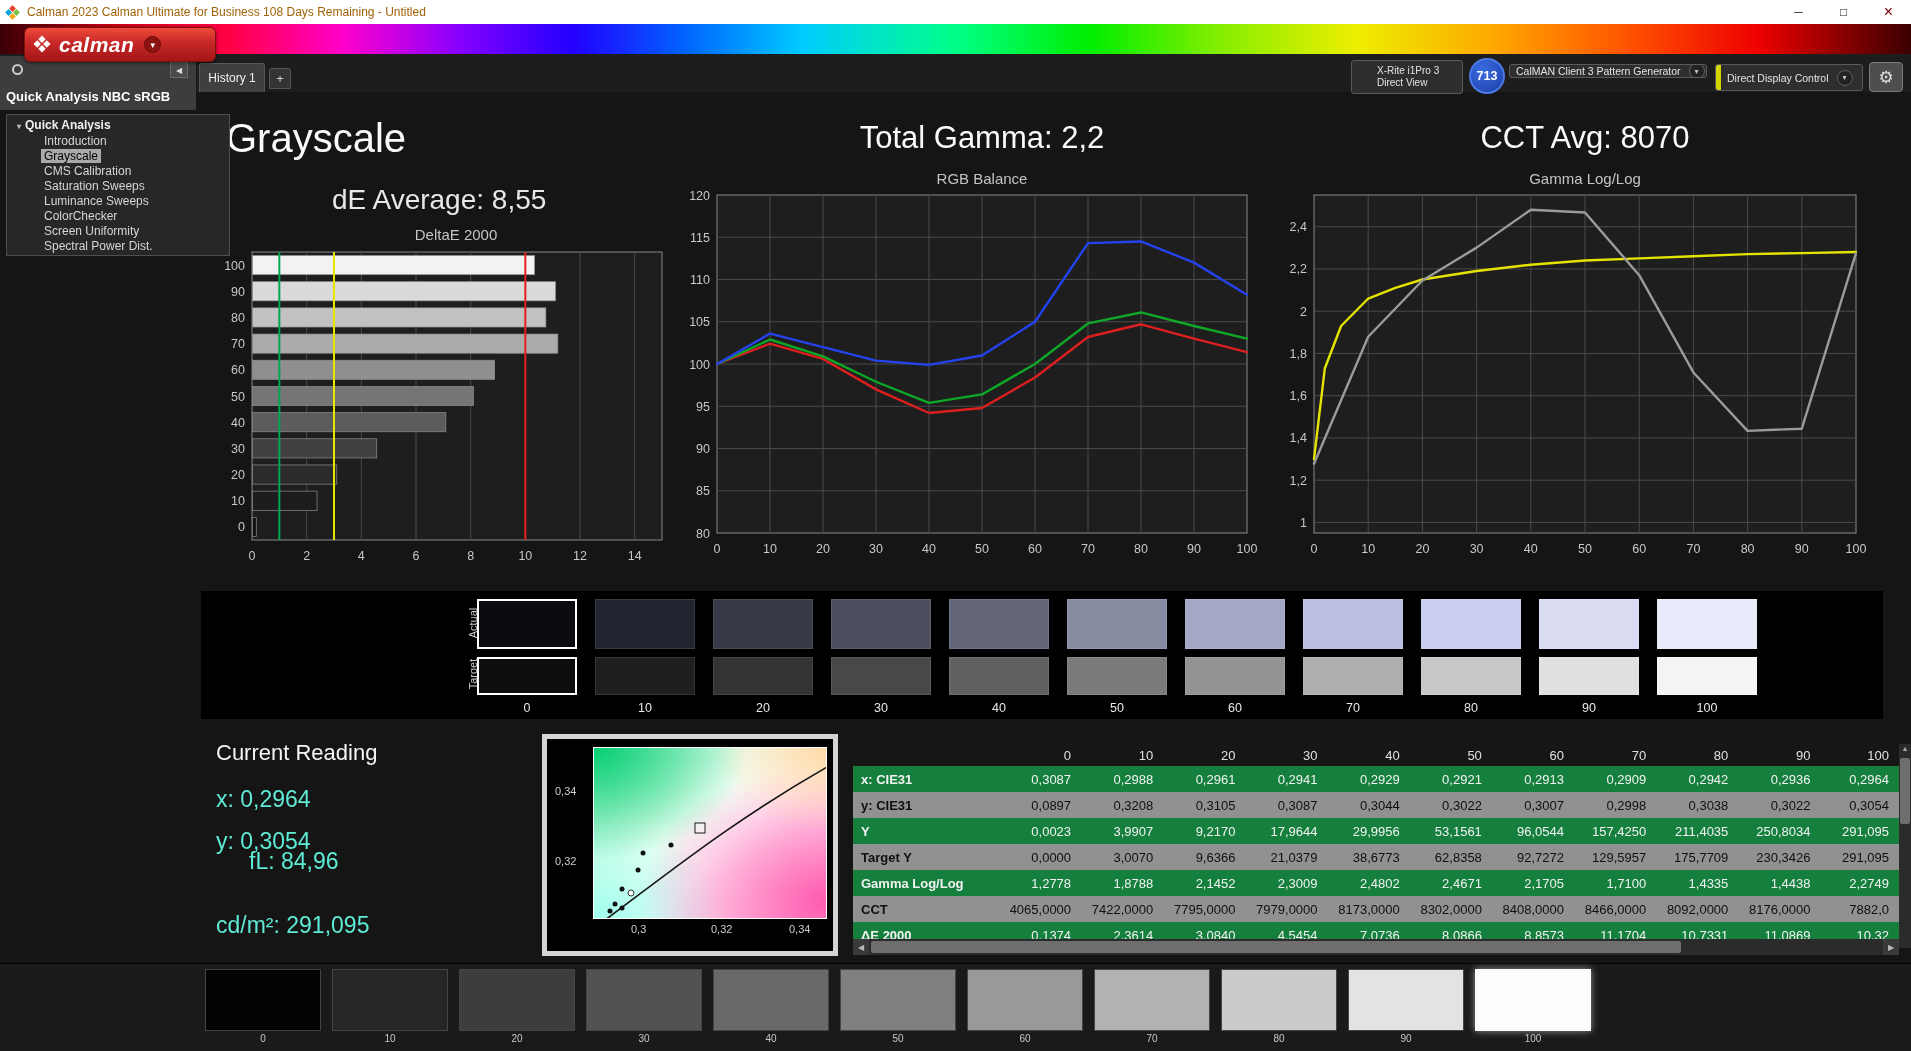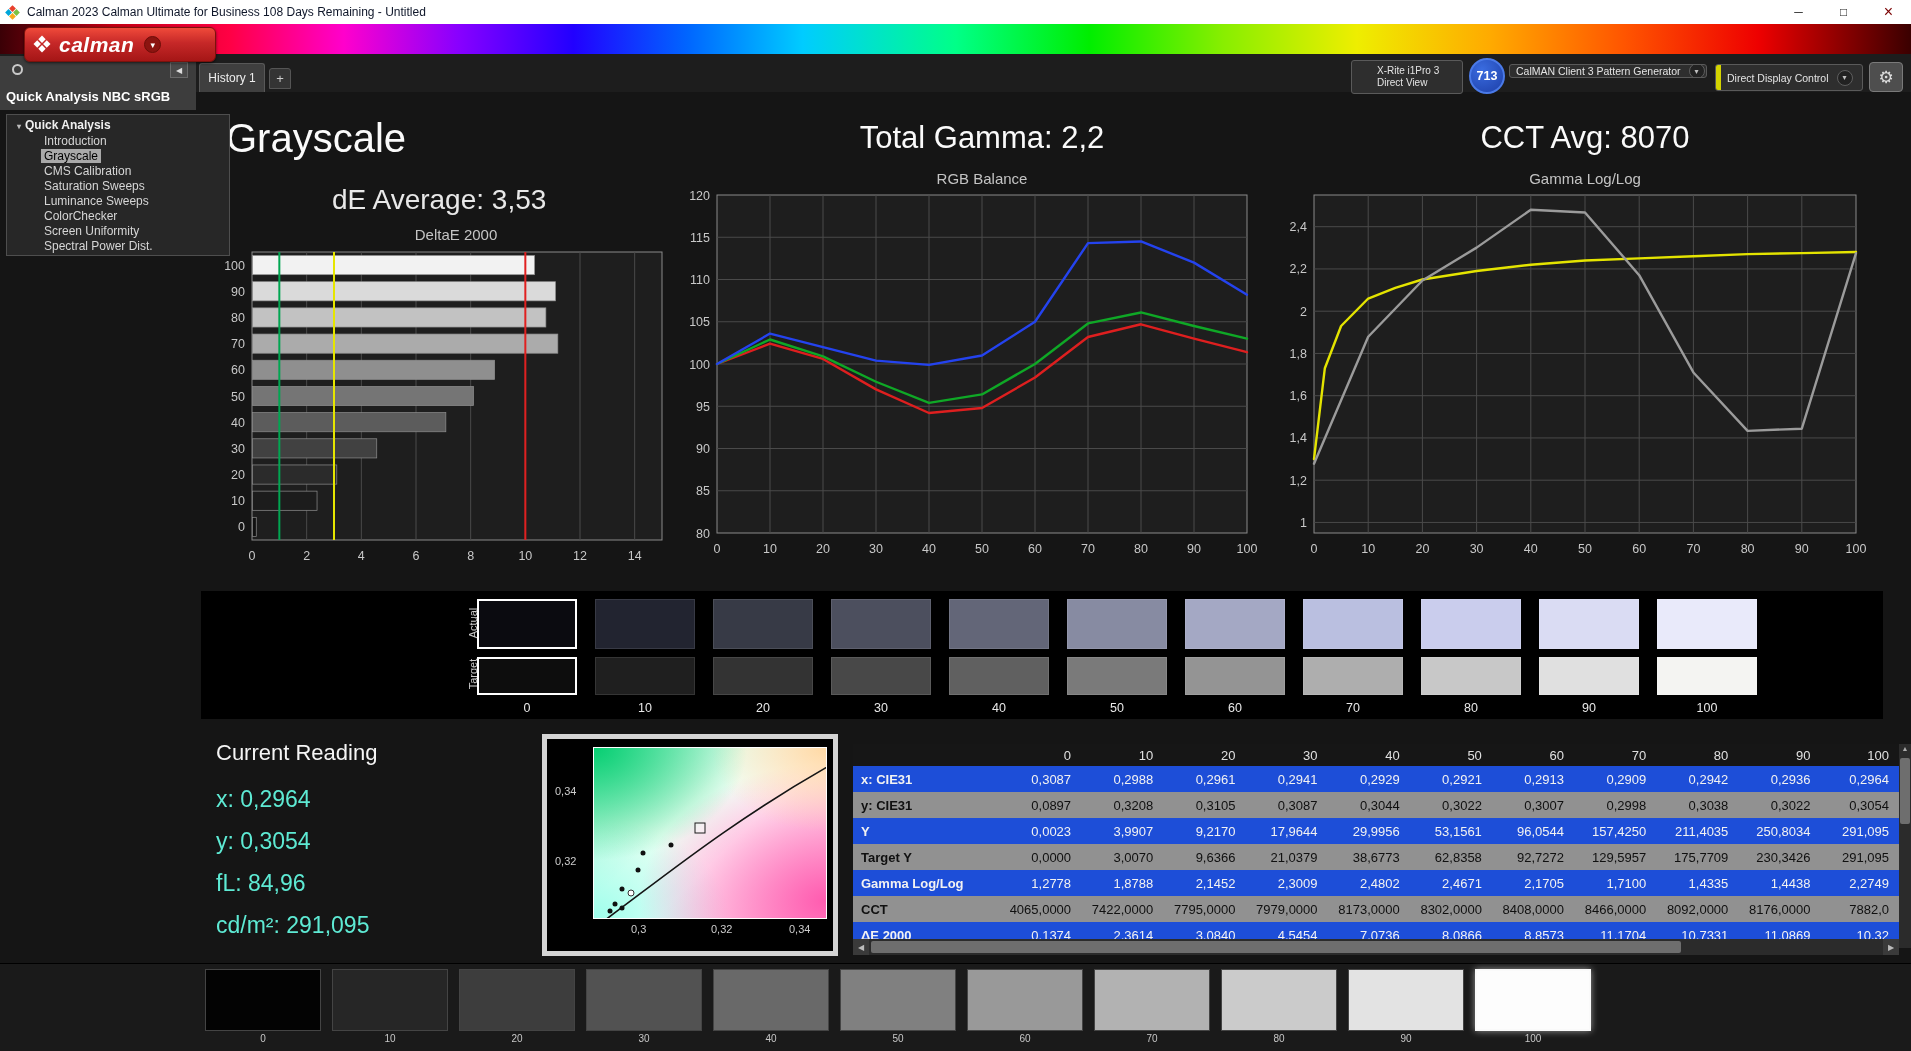--- a/index.html
+++ b/index.html
@@ -7,21 +7,21 @@
               font-family:"Liberation Sans", sans-serif; }
   #app { position:relative; width:1911px; height:1051px; background:#151515; overflow:hidden; }
 
   
   .titlebar { position:absolute; left:0; top:0; width:1911px; height:24px; background:#ffffff;
               display:flex; align-items:center; padding:0 0 0 6px; z-index:20; }
   .app-icon { width:13px; height:13px; transform:rotate(45deg) scale(.8); display:grid;
               grid-template-columns:6px 6px; grid-template-rows:6px 6px; gap:1px; margin-right:8px; }
   .app-icon i:nth-child(1){background:#e8412c}.app-icon i:nth-child(2){background:#7ac143}
   .app-icon i:nth-child(3){background:#00a5d9}.app-icon i:nth-child(4){background:#f5a81c}
-  .titlebar .title { font-size:12px; color:#0f172a; }
+  .titlebar .title { font-size:12px; color:#a16207; }
   .win-controls { margin-left:auto; display:flex; height:100%; }
   .wbtn { width:45px; height:100%; display:flex; align-items:center; justify-content:center;
           font-size:12px; color:#222; cursor:default; }
   .wbtn.close { color:#7a0000; font-size:16px; }
 
   
   .rainbow { position:absolute; left:0; top:24px; width:1911px; height:30px;
     background:linear-gradient(90deg,#3a0006 0%,#c40014 6%,#ff0044 12%,#ff00cc 18%,#8800ff 24%,
       #2200ff 30%,#0066ff 36%,#00ccff 42%,#00ff88 50%,#00ee00 57%,#88ee00 64%,#eeee00 71%,
       #ffaa00 78%,#ff5500 85%,#ee0000 92%,#3a0000 100%); }
@@ -109,21 +109,21 @@
   .strip-col { width:100px; display:flex; flex-direction:column; }
   .sw { width:100px; border:1px solid rgba(255,255,255,.10); }
   .sw.actual { height:50px; }
   .sw.target { height:38px; margin-top:8px; }
   .strip-col.first .sw { border:2px solid #fff; }
   .strip-col .lvl { margin-top:6px; text-align:center; color:#e8e8e8; font-size:12.5px; }
 
   
   .cr-title { position:absolute; left:216px; top:740px; font-size:22px; color:#f5f5f5; }
   .cr-line { position:absolute; left:216px; font-size:23px; color:#5eead4; }
-  #cr0 { top:786px; } #cr1 { top:828px; } #cr2 { top:870px; } #cr3 { top:912px; }
+  #cr0 { top:786px; } #cr1 { top:828px; } #cr2 { top:848px;margin-left:33px; } #cr3 { top:912px; }
 
   
   .cie { position:absolute; left:542px; top:734px; width:296px; height:222px; background:#000;
          border:5px solid #d4d4d4; }
   .cie .ylab { position:absolute; color:#ccc; font-size:11px; left:8px; }
   .cie .xlab { position:absolute; color:#ccc; font-size:11px; top:184px; }
   .cie-area { position:absolute; left:46px; top:8px; width:234px; height:172px; border:1px solid #fff;
     background:
       radial-gradient(120% 120% at 0% 0%, rgba(0,205,110,.95) 0%, rgba(0,205,110,0) 55%),
       radial-gradient(90% 90% at 100% 0%, rgba(255,215,160,.95) 0%, rgba(255,215,160,0) 55%),
@@ -137,21 +137,21 @@
   .mk-open { width:7px; height:7px; border-radius:50%; background:#fff; border:1px solid #333; }
 
   
   .dtable-wrap { position:absolute; left:853px; top:744px; width:1046px; height:204px; overflow:hidden; background:#151515; }
   .dtable { border-collapse:collapse; table-layout:fixed; }
   .dtable th, .dtable td { font-size:13px; text-align:right; padding:0 10px 0 0; white-space:nowrap; overflow:hidden; }
   .dtable th { height:22px; color:#e0e0e0; font-weight:normal; background:#161616; }
   .dtable td { height:26px; }
   .dtable .lblcol { width:155px; text-align:left; padding-left:8px; font-weight:bold; }
   .dtable .datacol { width:86px; }
-  .dtable tr.odd td { background:#1d4ed8; color:#f2f2f2; }
+  .dtable tr.odd td { background:#15803d; color:#f2f2f2; }
   .dtable tr.even td { background:#919191; color:#101010; }
 
   .vscroll { position:absolute; left:1899px; top:744px; width:12px; height:204px; background:#2b2b2b; }
   .vscroll .thumb { position:absolute; left:1px; top:14px; width:10px; height:66px; background:#6e6e6e; border-radius:2px; }
   .vscroll .up { position:absolute; left:0; top:1px; width:12px; text-align:center; color:#aaa; font-size:7px; }
   .hscroll { position:absolute; left:853px; top:939px; width:1046px; height:16px; background:#2b2b2b; z-index:8; }
   .hscroll .sbtn { position:absolute; top:0; width:16px; height:16px; background:#3a3a3a; color:#bbb;
     font-size:8px; display:flex; align-items:center; justify-content:center; }
   .hscroll .sbtn.left { left:0; } .hscroll .sbtn.right { right:0; }
   .hscroll .thumb { position:absolute; left:18px; top:2px; width:810px; height:12px; background:#6e6e6e; border-radius:2px; }
@@ -239,21 +239,21 @@
   <div class="dev" id="dev-display">
     <span class="cbar yellow"></span>
     <span class="txt">Direct Display Control</span>
     <span class="chev">▾</span>
   </div>
   <div class="gear-btn">
       <span>⚙</span>
     </div>
 
   <div class="h-grayscale">Grayscale</div>
-  <div class="h-deavg">dE Average: 3,53</div>
+  <div class="h-deavg">dE Average: 8,55</div>
   <div class="h-gamma">Total Gamma: 2,2</div>
   <div class="h-cct">CCT Avg: 8070</div>
 
   <div class="chart-title" id="t-deltae">DeltaE 2000</div>
   <div class="chart-title" id="t-rgb">RGB Balance</div>
   <div class="chart-title" id="t-gll">Gamma Log/Log</div>
 
   <div class="chart-mount" id="chart-deltae"><svg width="450" height="330">
         <rect x="30" y="4" width="410" height="288" fill="#1e1e1e" stroke="#8a8a8a"></rect>
         <text x="30" y="312" text-anchor="middle" class="tick">0</text>

